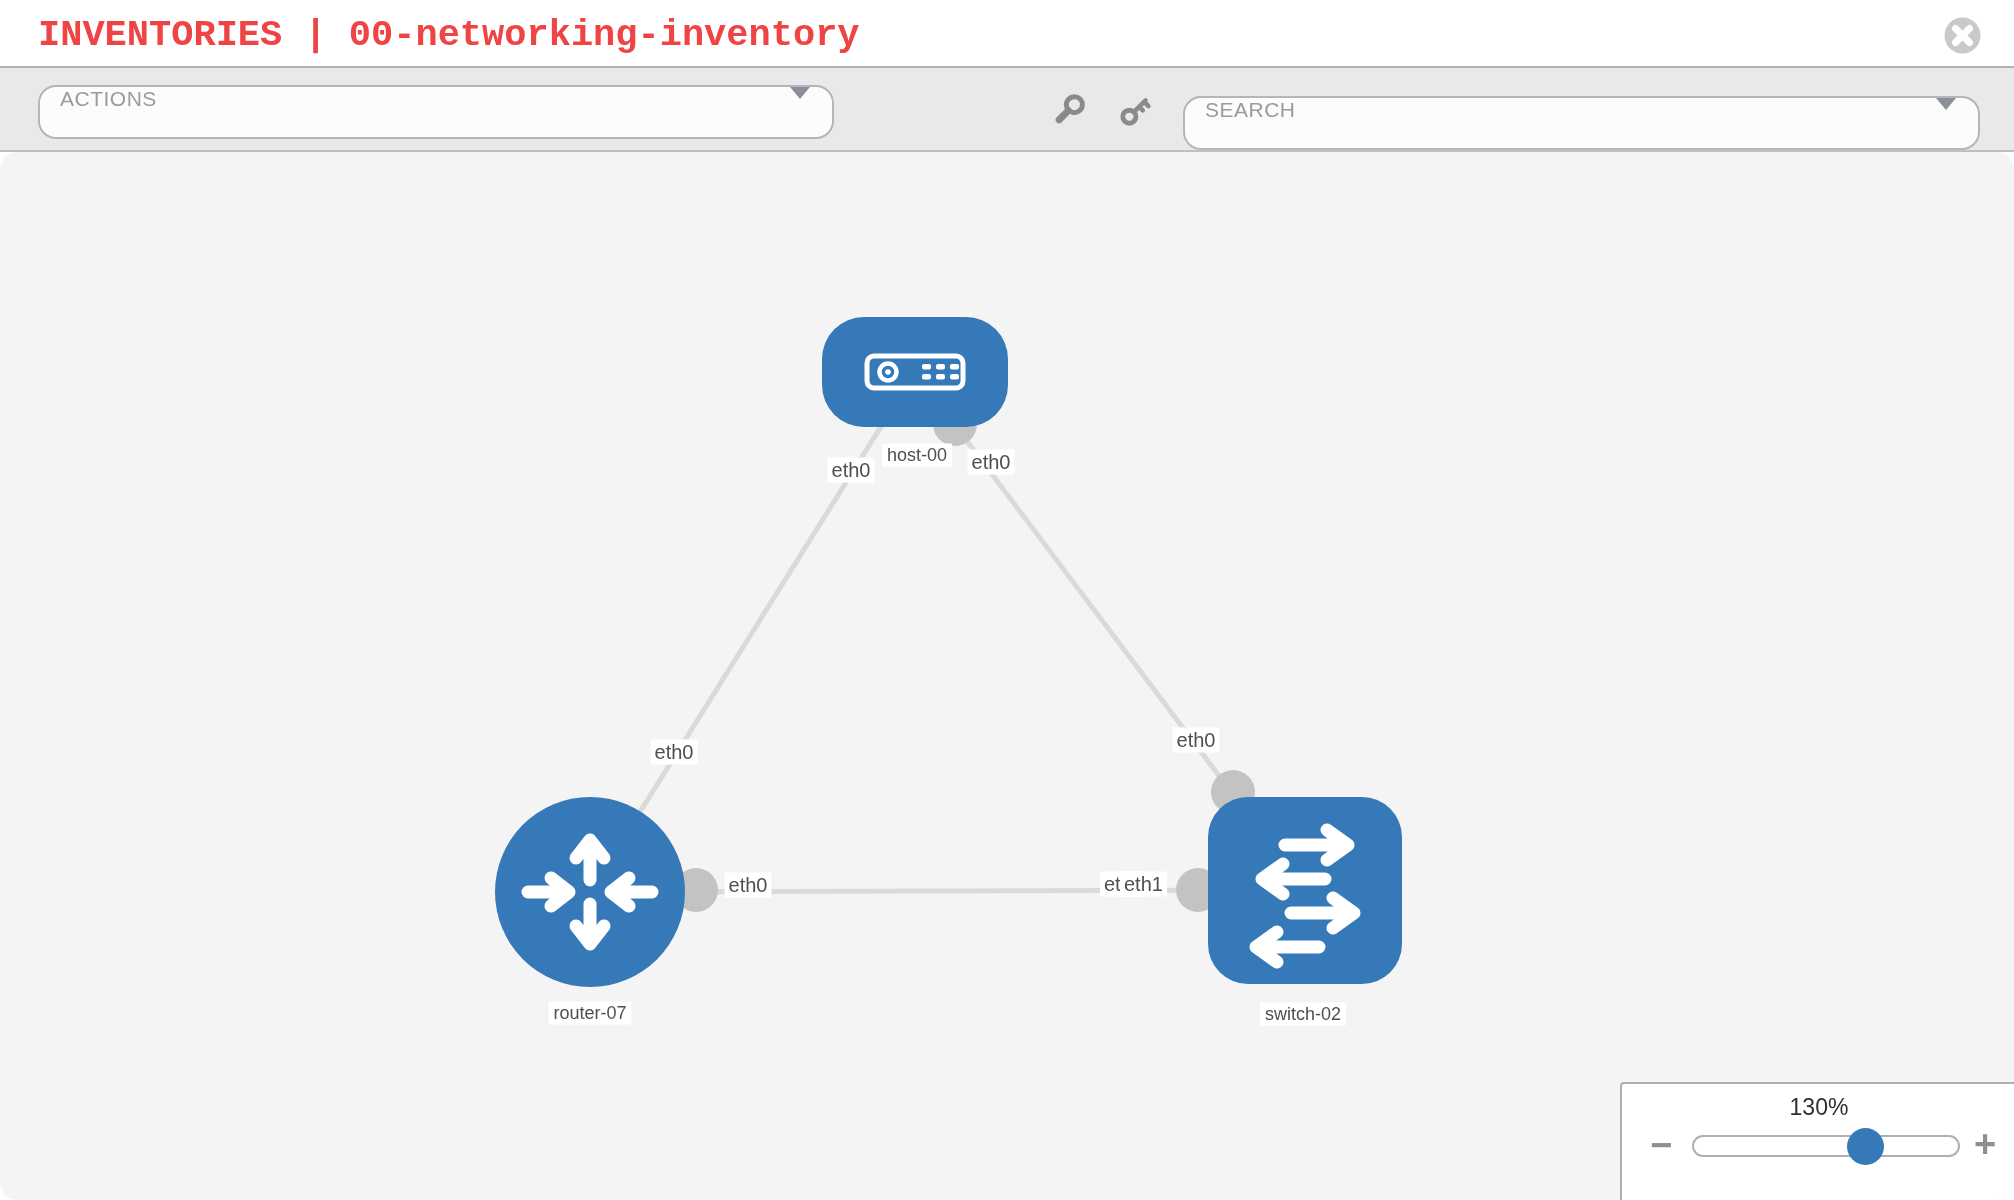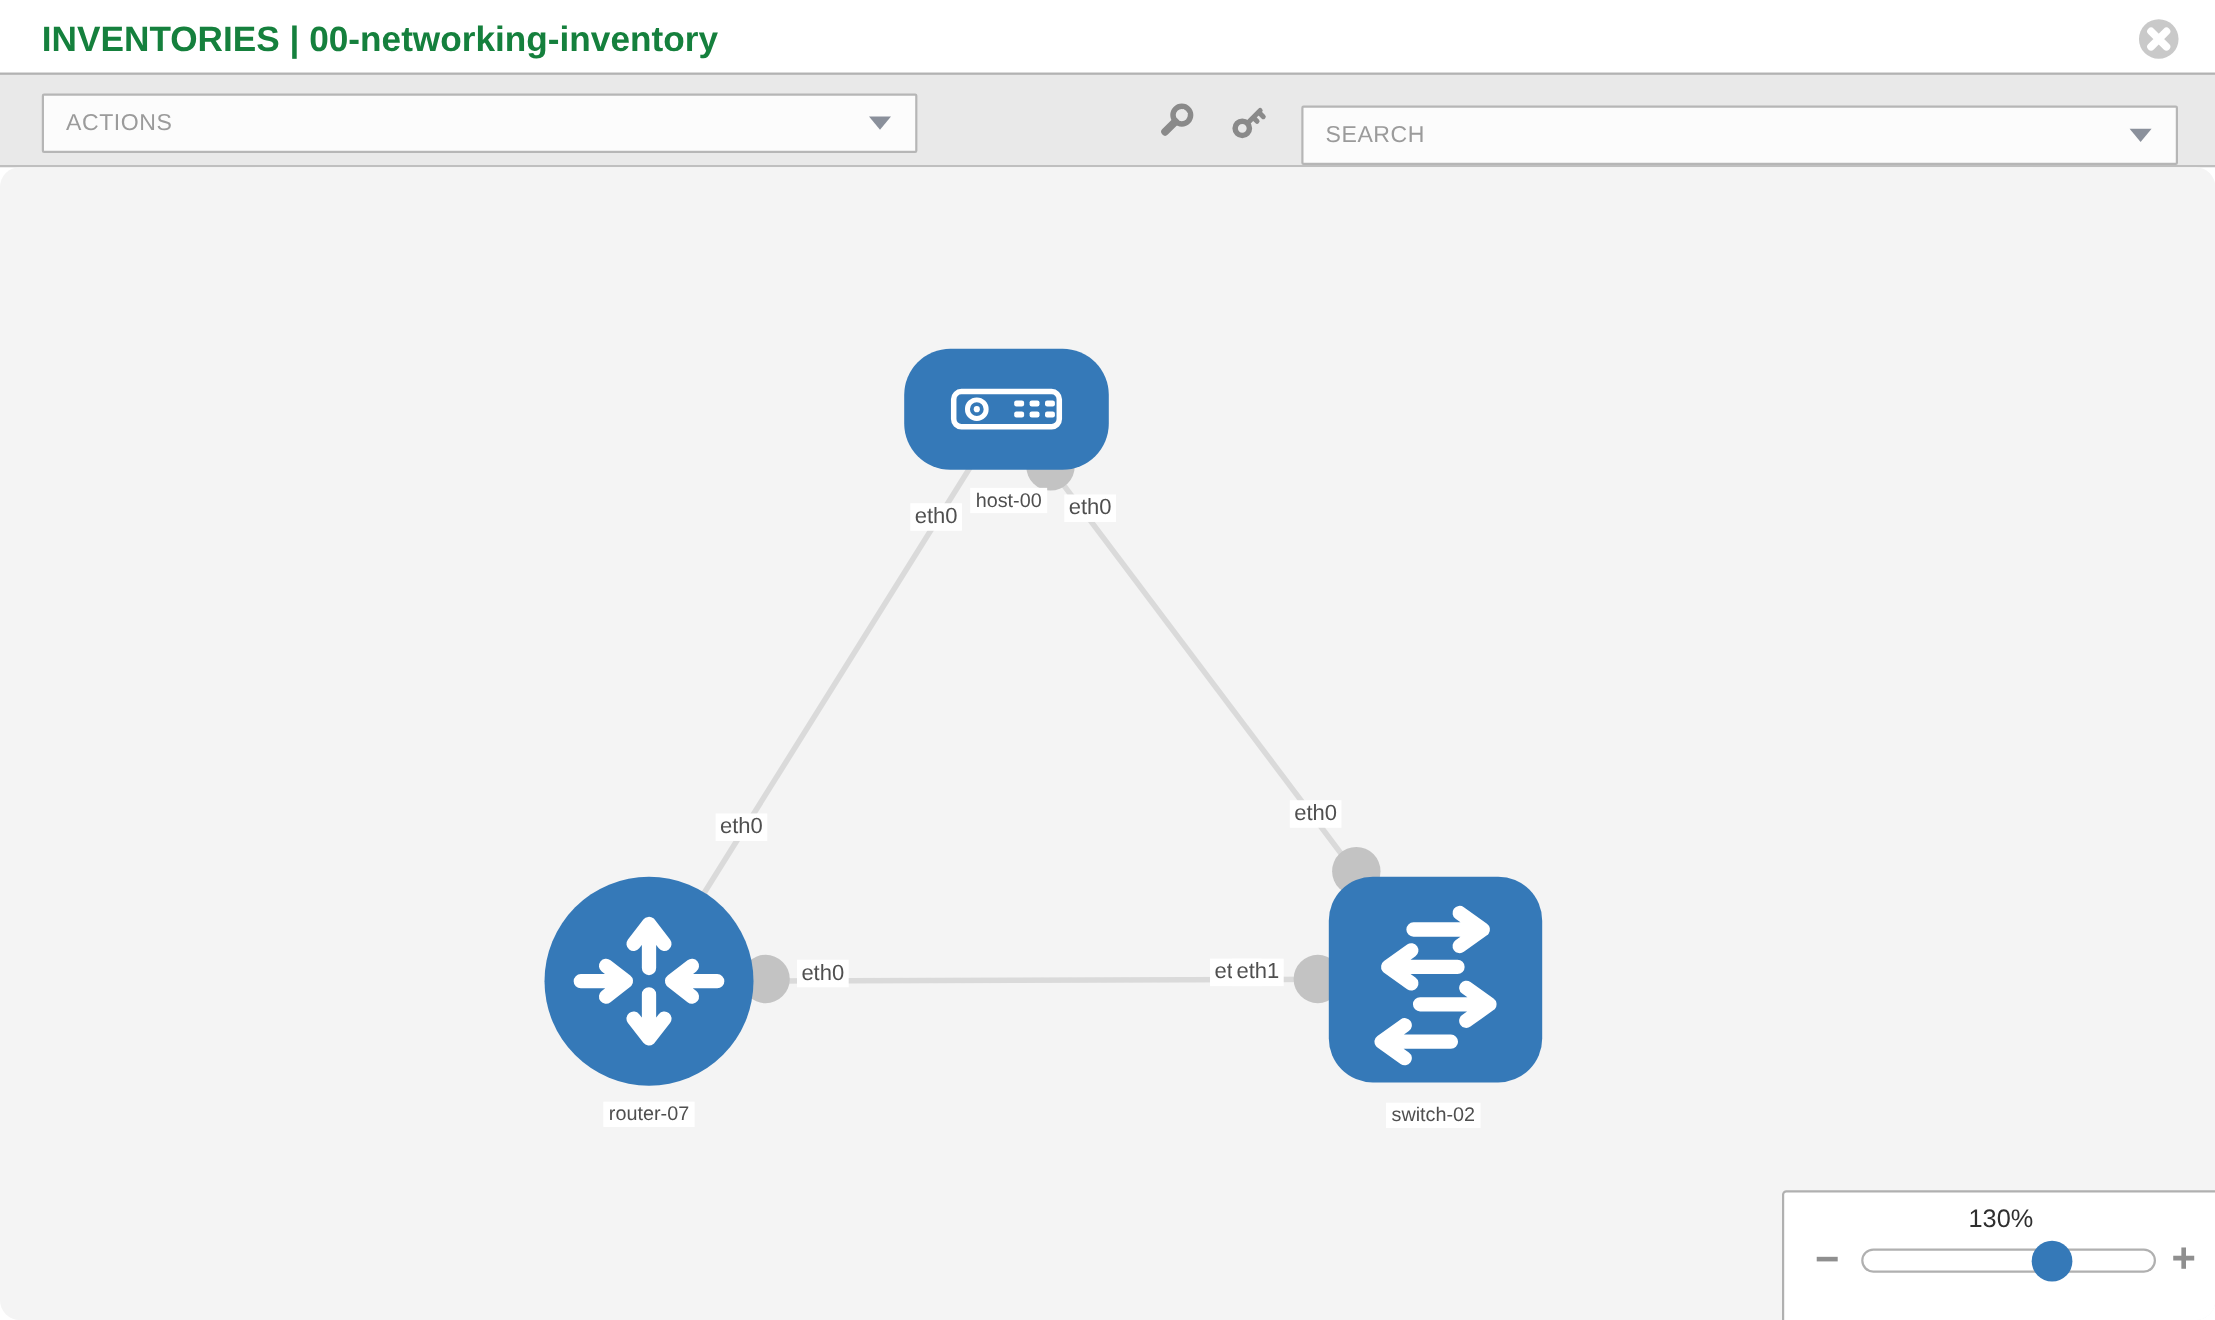--- a/index.html
+++ b/index.html
@@ -4,33 +4,33 @@
 <style>
   html,body{margin:0;padding:0;}
   body{
     width:2014px;height:1200px;position:relative;overflow:hidden;
     font-family:"Liberation Sans", sans-serif;background:#ffffff;
   }
   
   .header{position:absolute;left:0;top:0;width:2014px;height:66px;background:#ffffff;}
   .page-title{
     position:absolute;left:38px;top:0;height:66px;line-height:70px;
-    font-size:32px;font-weight:bold;color:#15803d;letter-spacing:0;
+    font-size:37px;font-weight:bold;color:#ef4444;letter-spacing:0;font-family:Liberation Mono, monospace;
   }
   .close-btn{position:absolute;left:1944px;top:17px;width:37px;height:37px;cursor:pointer;border:none;background:transparent;padding:0;}
   
   .toolbar{
     position:absolute;left:0;top:66px;width:2014px;height:86px;
     background:#e9e9e9;border-top:2px solid #b2b2b2;border-bottom:2px solid #bfbfbf;
     box-sizing:border-box;
   }
   .dropdown{
     position:absolute;top:17px;height:54px;background:#fcfcfc;
-    border:2px solid #b6b6b6;border-radius:2px;box-sizing:border-box;
-    display:flex;align-items:center;cursor:pointer;
+    border:2px solid #b6b6b6;border-radius:18px;box-sizing:border-box;
+    display:flex;align-items:flex-start;cursor:pointer;
   }
   .dropdown .dd-label{
     font-size:21px;color:#9b9b9b;padding-left:20px;letter-spacing:.5px;flex:1;
   }
   .dropdown .caret{width:0;height:0;border-left:10px solid transparent;border-right:10px solid transparent;
     border-top:12px solid #8a909b;margin-right:22px;}
   .dd-actions{left:38px;width:796px;}
   .dd-search{left:1183px;width:797px;margin-top:11px;}
   .tool-icon{position:absolute;top:0;height:86px;display:flex;align-items:center;justify-content:center;width:44px;cursor:pointer;}
   .ti-wrench{left:1046px;}

